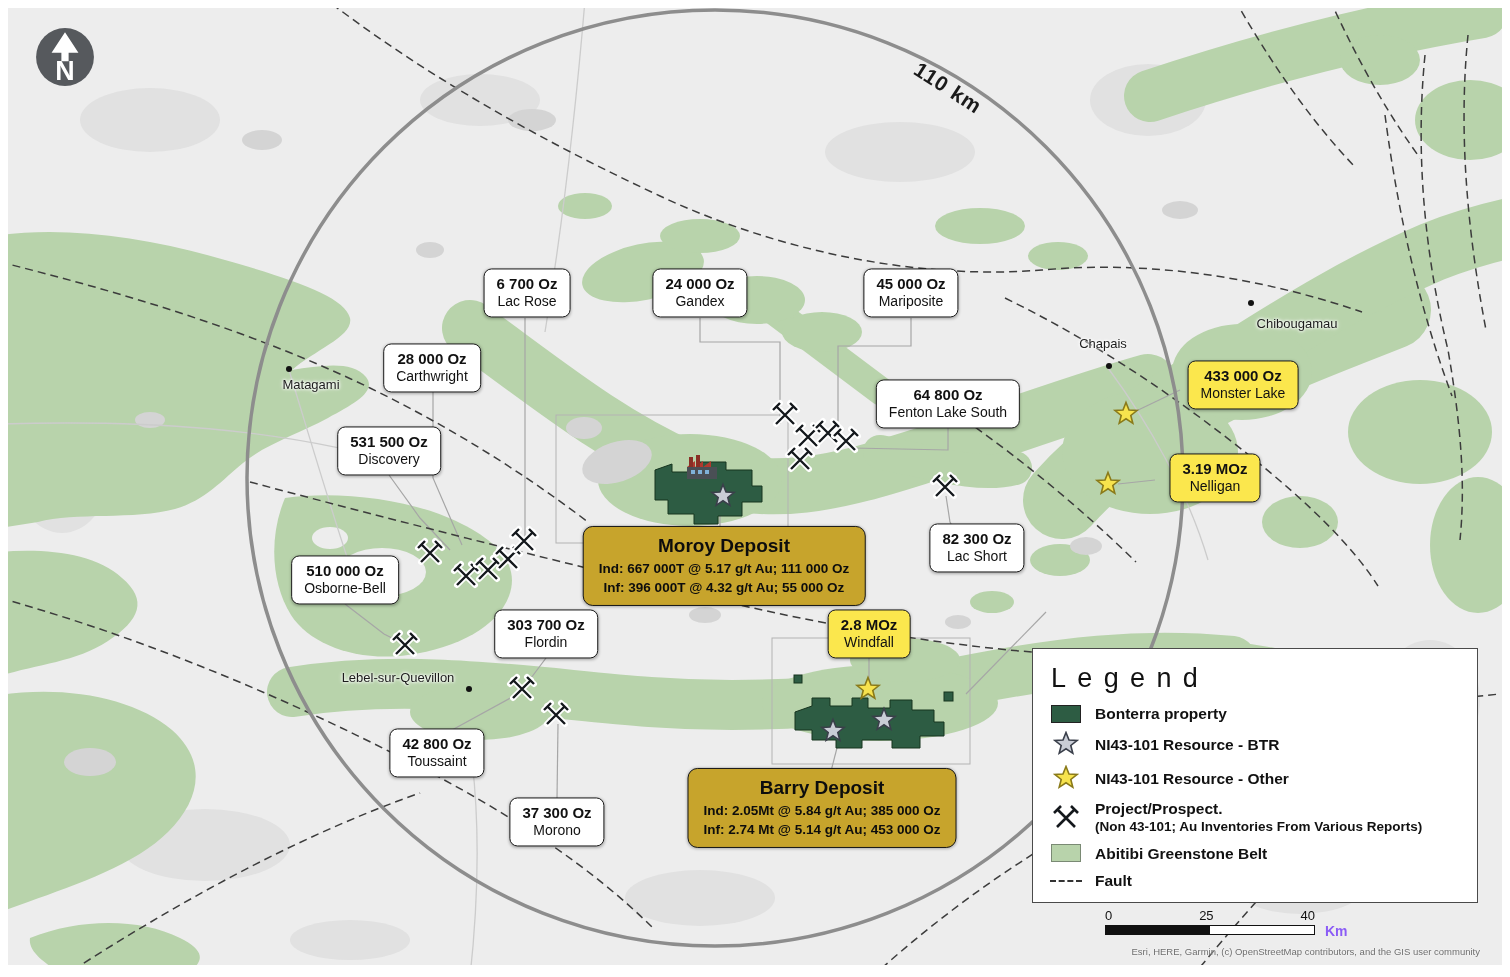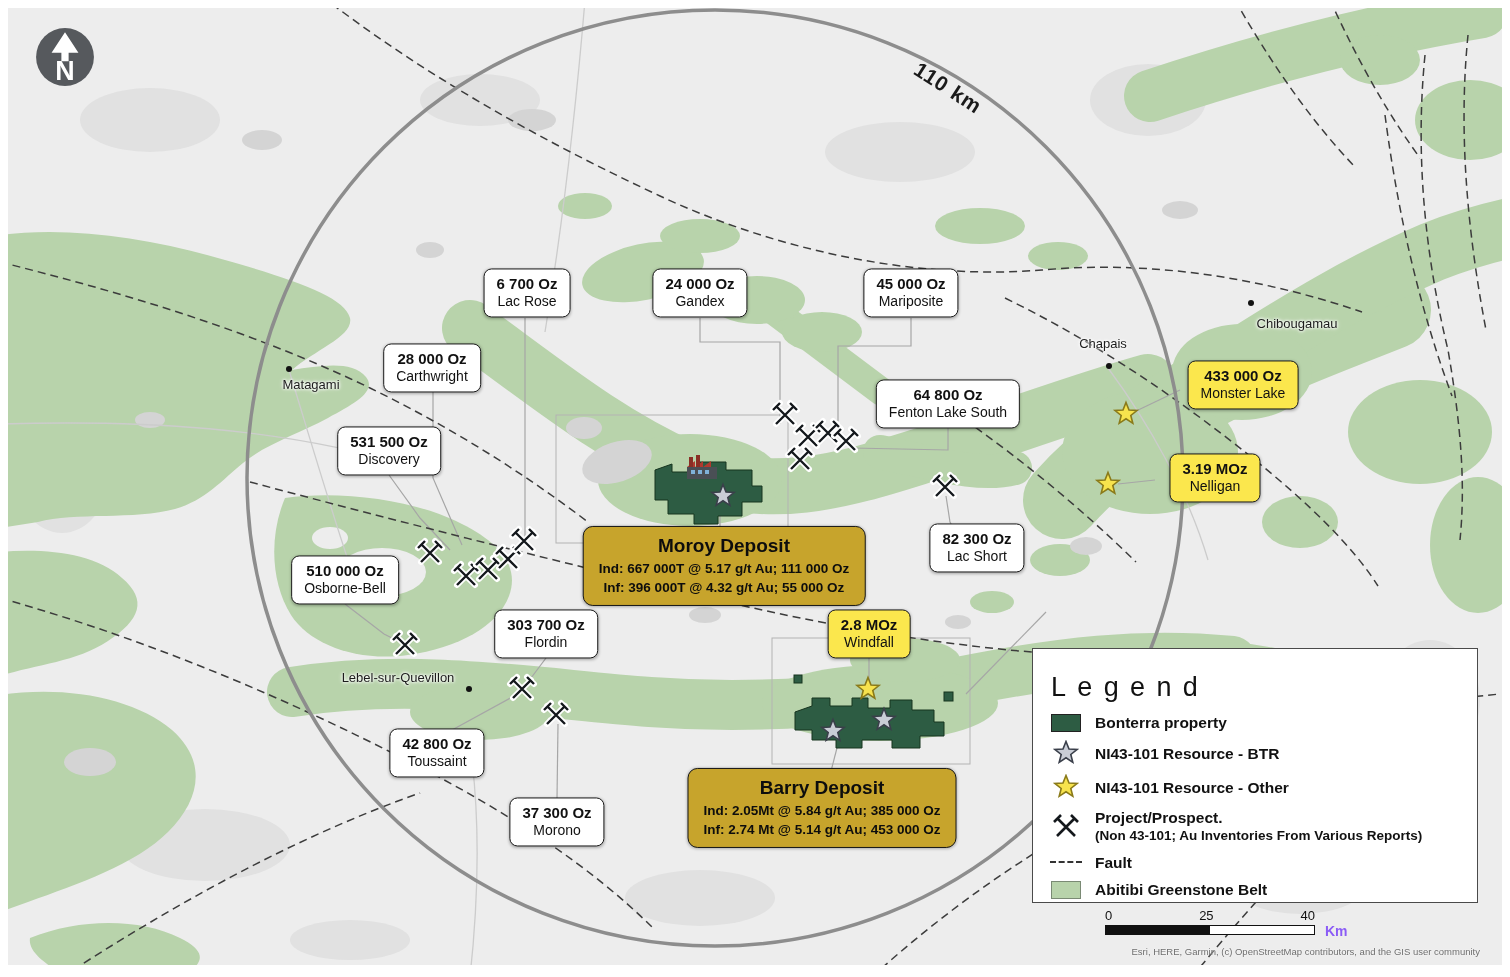--- a/index.html
+++ b/index.html
@@ -23,21 +23,21 @@
         text-shadow:0 0 3px #fff,0 0 3px #fff,0 0 5px #fff;white-space:nowrap;}
   .city-dot{position:absolute;width:6px;height:6px;background:#111;border-radius:50%;
         transform:translate(-50%,-50%);}
 
   .km-label{position:absolute;left:948px;top:88px;transform:translate(-50%,-50%) rotate(33deg);
         font-size:21px;font-weight:700;color:#1a1a1a;z-index:2;letter-spacing:1px;}
 
   .north-arrow{position:absolute;left:34px;top:26px;width:62px;height:62px;z-index:6;}
 
   .legend-panel{position:absolute;left:1032px;top:648px;width:446px;height:255px;background:#fff;
-        border:1px solid #4a4a4a;z-index:6;box-sizing:border-box;padding:23px 16px 10px 16px;}
+        border:1px solid #4a4a4a;z-index:6;box-sizing:border-box;padding:14px 16px 10px 16px;}
   .legend-title{font-size:27px;font-weight:500;letter-spacing:0.42em;color:#111;margin:0 0 10px 2px;}
   .lrow{display:flex;align-items:center;gap:12px;margin:8px 0;}
   .lic{width:34px;min-width:34px;display:flex;justify-content:center;align-items:center;}
   .sw{width:30px;height:18px;border:1px solid #222;box-sizing:border-box;}
   .dash{width:32px;border-top:2.5px dashed #333;}
   .ltxt .l1{font-size:15.5px;font-weight:600;color:#111;line-height:1.25;}
   .ltxt .l2{font-size:13.5px;font-weight:600;color:#111;line-height:1.25;}
 
   .scalebar{position:absolute;left:1105px;top:908px;width:210px;z-index:6;}
   .ticks{display:flex;justify-content:space-between;font-size:13px;color:#111;height:17px;}
@@ -389,32 +389,32 @@
               <path d="M-9,9 L9,-9 M9,9 L-9,-9 M5,-12 L12,-5 M-12,-5 L-5,-12" stroke="#14181c" stroke-width="2.6" fill="none"></path>
             </svg>
           </div>
           <div class="ltxt">
             <div class="l1">Project/Prospect.</div>
             <div class="l2">(Non 43-101; Au Inventories From Various Reports)</div>
           </div>
         </div>
         <div class="lrow">
           <div class="lic">
+            <div class="sw" style="background:#b8d3ab;border-color:#7a8a74"></div>
+          </div>
+          <div class="ltxt">
+            <div class="l1">Abitibi Greenstone Belt</div>
+          </div>
+        </div>
+        <div class="lrow">
+          <div class="lic">
             <div class="dash"></div>
           </div>
           <div class="ltxt">
             <div class="l1">Fault</div>
-          </div>
-        </div>
-        <div class="lrow">
-          <div class="lic">
-            <div class="sw" style="background:#b8d3ab;border-color:#7a8a74"></div>
-          </div>
-          <div class="ltxt">
-            <div class="l1">Abitibi Greenstone Belt</div>
           </div>
         </div>
       </div>
   </div>
 
   <div class="scalebar">
     <div class="ticks" id="scale-ticks">
         <span>0</span>
         <span>25</span>
         <span>40</span>

